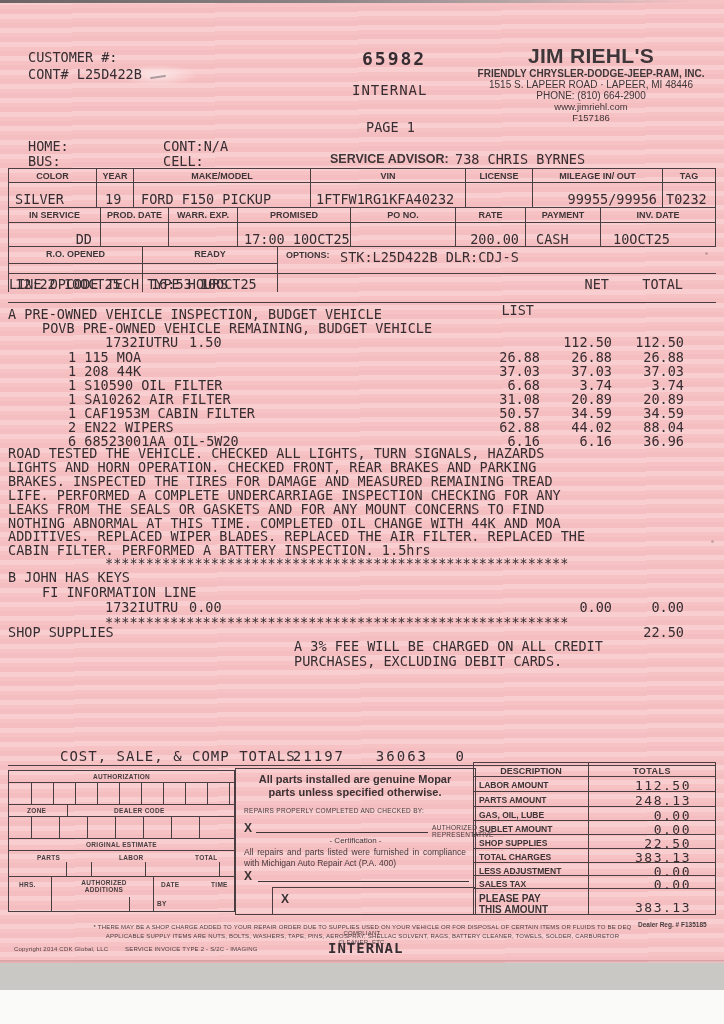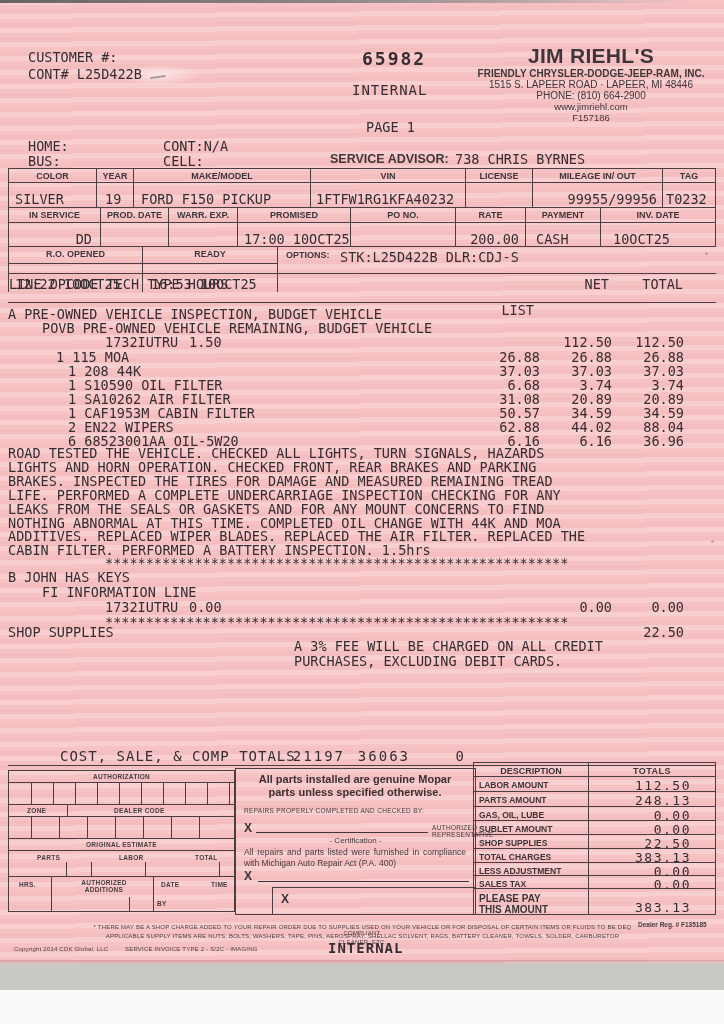--- a/index.html
+++ b/index.html
@@ -168,21 +168,21 @@
     <span class="abs" style="left:42px;">POVB PRE-OWNED VEHICLE REMAINING, BUDGET VEHICLE</span>
   </div>
   <div class="item-row mono" style="top:335px;">
     <span class="abs" style="left:105px;">1732IUTRU</span>
     <span class="abs" style="left:189px;">1.50</span>
     <span class="col-net">112.50</span>
     <span class="col-total">112.50</span>
   </div>
 
   <div class="item-row mono" style="top:350px;">
-    <span class="abs" style="left:56px;">1 115 MOA</span>
+    <span class="abs" style="left:68px;">1 115 MOA</span>
     <span class="col-list">26.88</span>
     <span class="col-net">26.88</span>
     <span class="col-total">26.88</span>
   </div>
   <div class="item-row mono" style="top:364px;">
     <span class="abs" style="left:68px;">1 208 44K</span>
     <span class="col-list">37.03</span>
     <span class="col-net">37.03</span>
     <span class="col-total">37.03</span>
   </div>
@@ -245,21 +245,21 @@
   <div class="item-row mono" style="top:625px;">
     <span class="abs" style="left:8px;">SHOP SUPPLIES</span>
     <span class="col-total">22.50</span>
   </div>
   <div class="abs mono prel" style="left:294px;top:639px;font-size:13.5px;line-height:15px;">A 3% FEE WILL BE CHARGED ON ALL CREDIT
 PURCHASES, EXCLUDING DEBIT CARDS.</div>
 
   <div class="abs mono" style="left:0;top:748px;width:724px;height:16px;font-size:14px;">
     <span class="abs" style="left:60px;letter-spacing:1px;">COST, SALE, &amp; COMP TOTALS</span>
     <span class="abs" style="right:379px;letter-spacing:2px;">21197</span>
-    <span class="abs" style="right:314px;letter-spacing:2px;">36063</span>
+    <span class="abs" style="right:296px;letter-spacing:2px;">36063</span>
     <span class="abs" style="right:258px;letter-spacing:2px;">0</span>
   </div>
   <div class="hr" style="left:8px;top:765px;width:708px;"></div>
 
   <div id="authbox" class="sans">
     <div class="tiny" style="position:absolute;left:0;top:2px;width:100%;text-align:center;">AUTHORIZATION</div>
     <div class="hr" style="left:0;top:11px;width:225px;"></div>
     <div class="hr" style="left:0;top:33px;width:225px;"></div>
     <div class="vr" style="left:22px;top:11px;height:22px;"></div>
       <div class="vr" style="left:44px;top:11px;height:22px;"></div>

